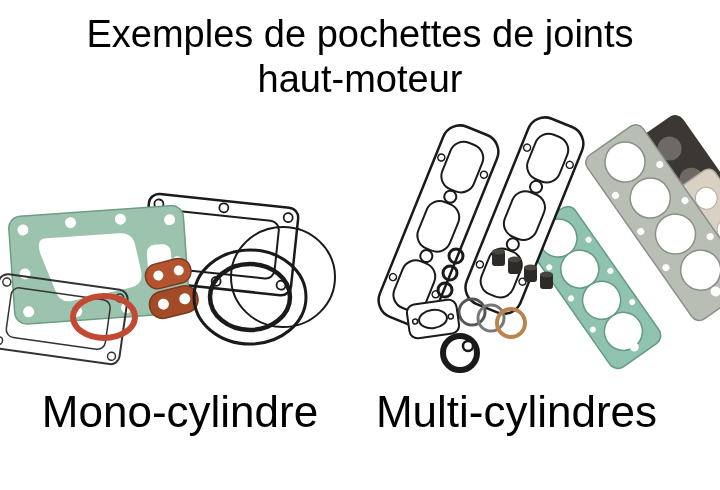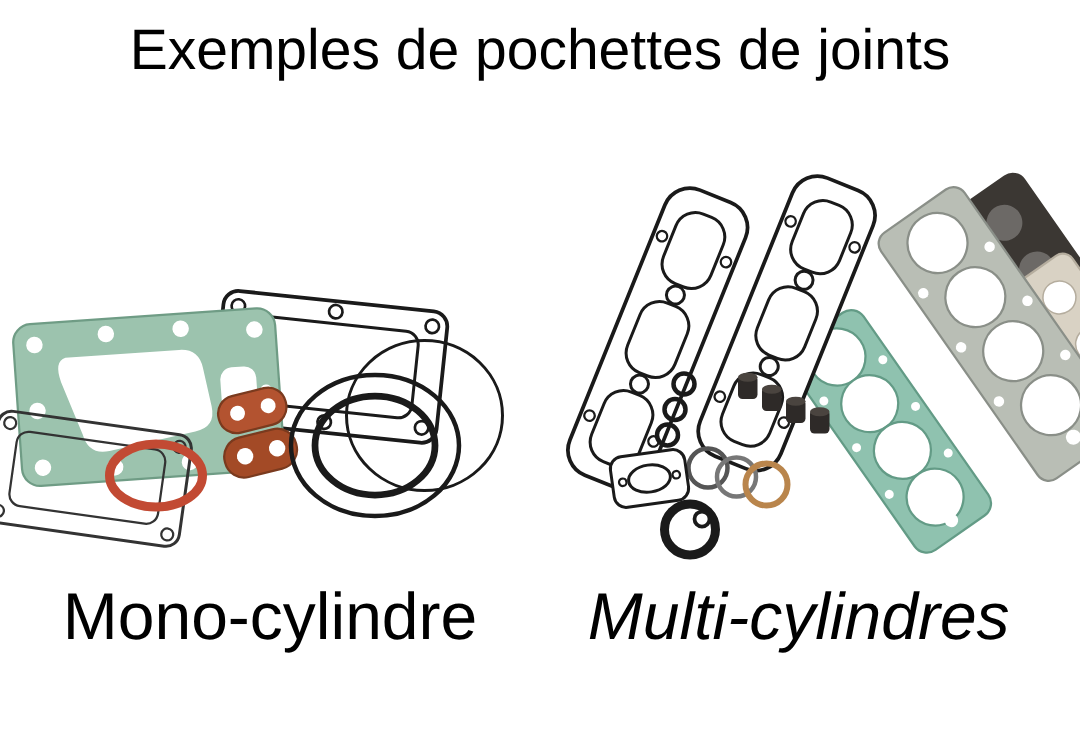--- a/index.html
+++ b/index.html
@@ -17,32 +17,32 @@
     font-size:38px;line-height:45px;font-weight:400;
     margin:0;
   }
   .caption{
     position:absolute;top:390px;
     font-size:44px;line-height:44px;font-weight:400;
     text-align:center;
     white-space:nowrap;
   }
   .caption-mono{left:15px;width:330px;}
-  .caption-multi{left:360px;width:345px;font-style:italic;}
+  .caption-multi{left:344px;width:345px;}
   .fig{position:absolute;}
   .fig-mono{left:0;top:185px;}
   .fig-multi{left:320px;top:100px;}
   svg{display:block;}
 </style>
 </head>
 <body>
 
 <div class="page">
 
-  <h1 class="title"><span>Exemples de pochettes de joints</span><br></h1>
+  <h1 class="title"><span>Exemples de pochettes de joints</span><br><span>haut-moteur</span></h1>
 
   <div class="fig fig-mono">
     <svg width="350" height="200" viewBox="0 0 350 200">
 
       <g transform="translate(150,8) rotate(6)">
         <rect x="0" y="0" width="150" height="88" rx="10" fill="#ffffff" stroke="var(--outline-black)" stroke-width="2.5"></rect>
         <rect x="18" y="15" width="114" height="58" rx="9" fill="none" stroke="var(--outline-black)" stroke-width="2"></rect>
         <circle cx="10" cy="10" r="4.5" fill="none" stroke="var(--outline-black)" stroke-width="1.8"></circle>
         <circle cx="140" cy="10" r="4.5" fill="none" stroke="var(--outline-black)" stroke-width="1.8"></circle>
         <circle cx="10" cy="78" r="4.5" fill="none" stroke="var(--outline-black)" stroke-width="1.8"></circle>

